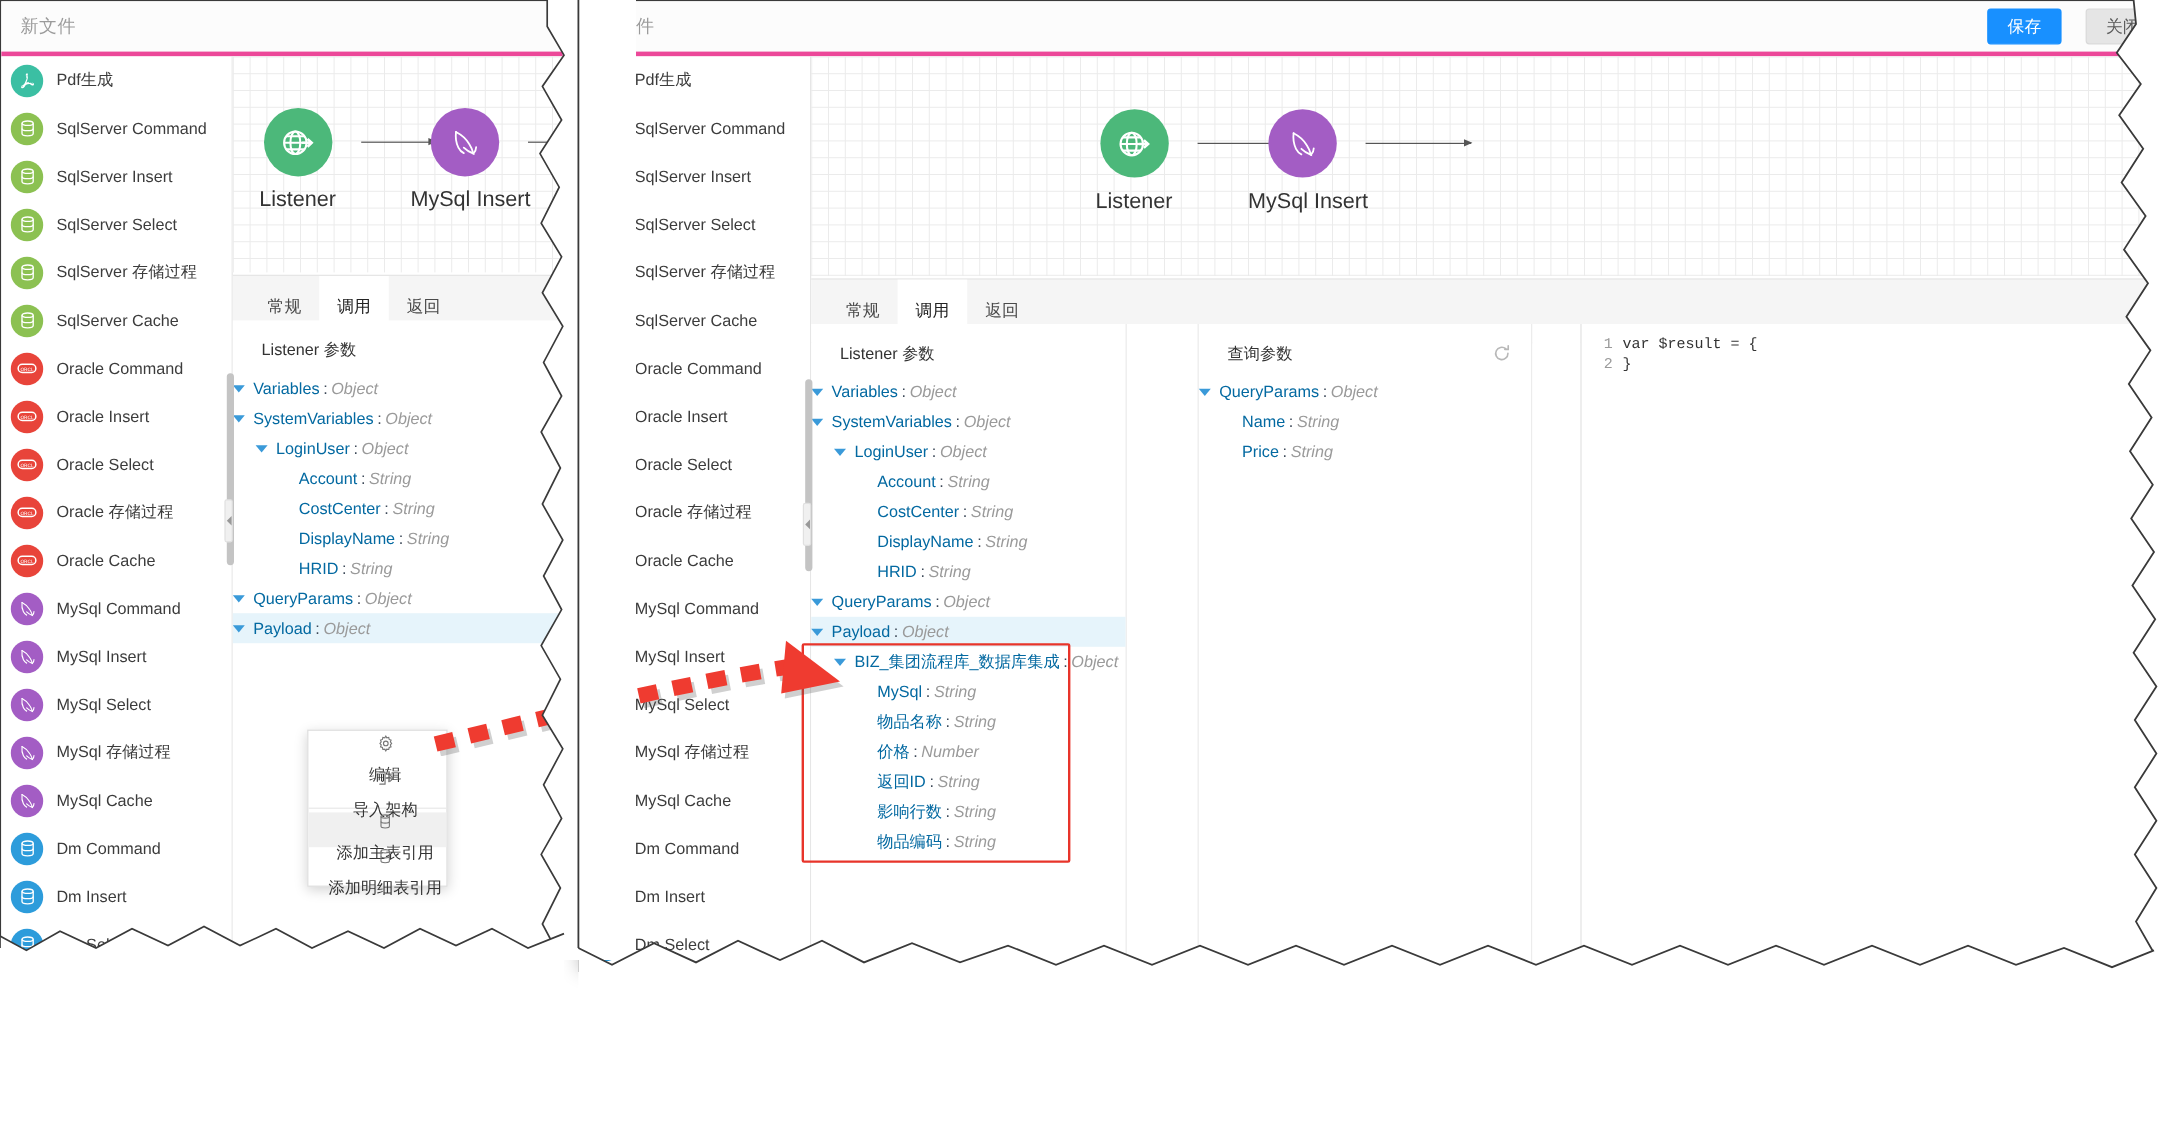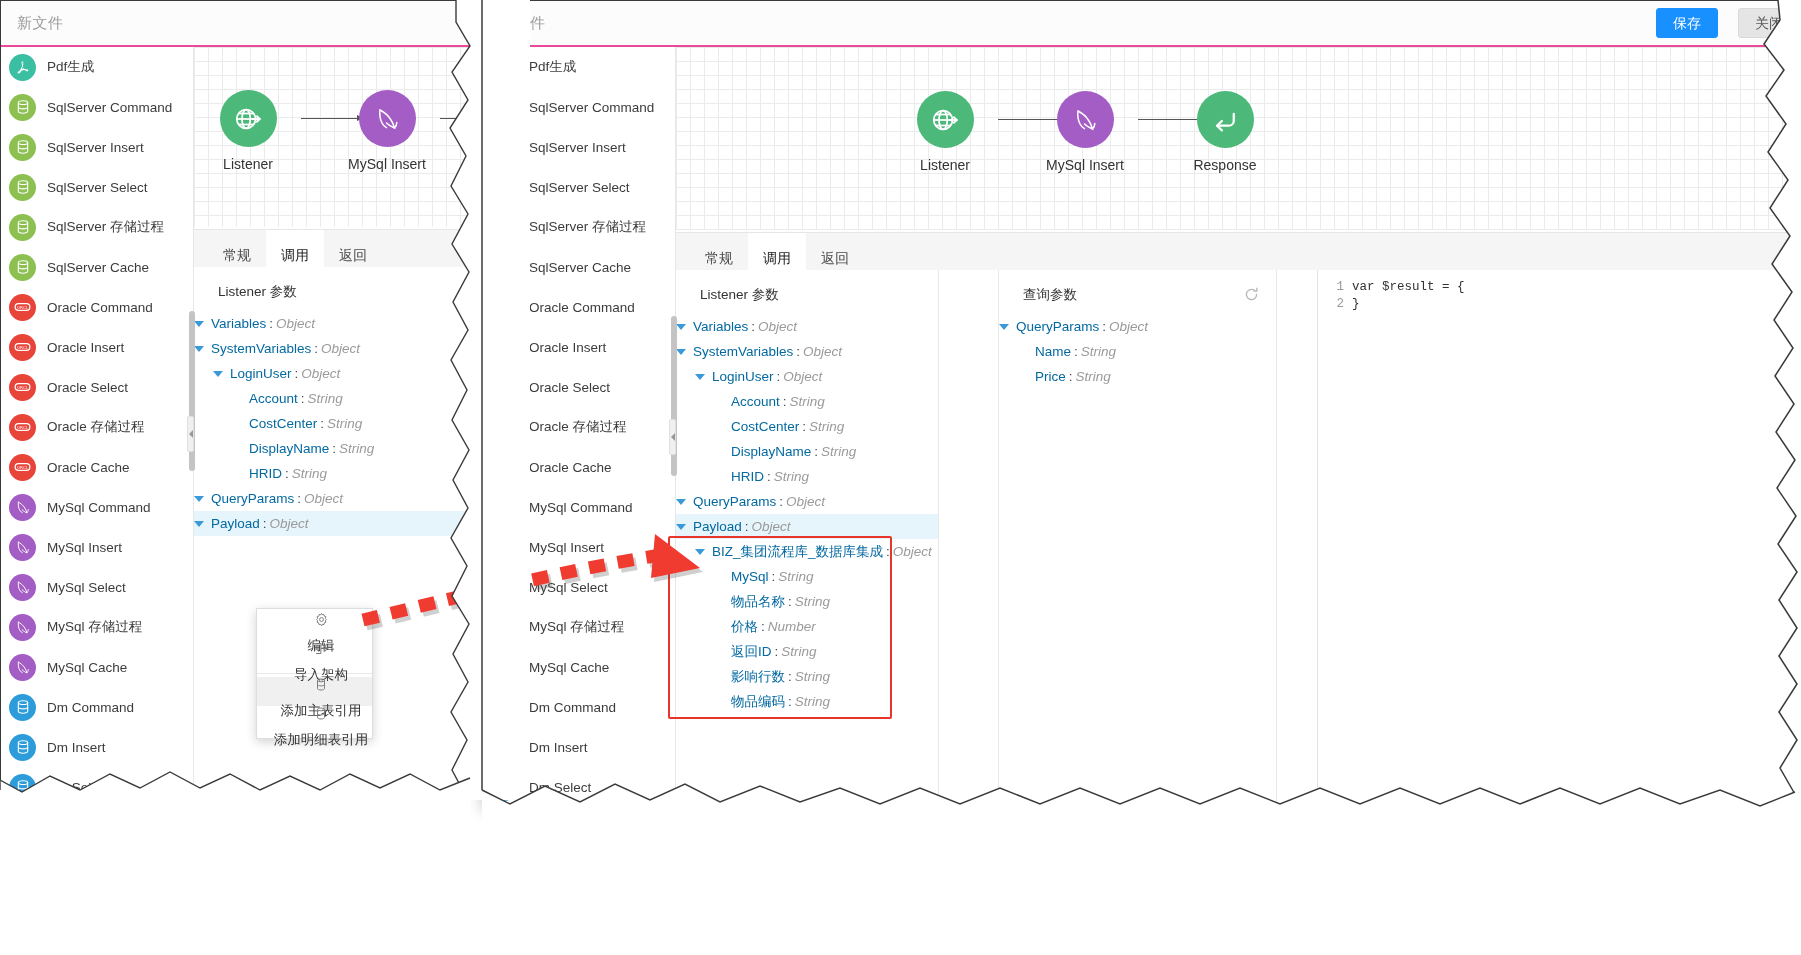--- a/index.html
+++ b/index.html
@@ -8,21 +8,21 @@
     width: 1801px; height: 955px;
     background: #ffffff;
     font-family: "Liberation Sans", "DejaVu Sans", sans-serif;
     overflow: hidden;
   }
   .stage { position: relative; width: 1801px; height: 955px; background:#fff; }
 
   
   .win { position: absolute; background:#fff; overflow:hidden; }
   .titlebar {
-    height: 46px; background:#fcfcfc; border-bottom:2px solid #ec4899;
+    height: 46px; background:#fcfcfc; border-bottom:4px solid #ec4899;
     display:flex; align-items:center; padding-left:16px;
     font-size:15px; color:#9b9b9b;
   }
   .titlebar .ttl { letter-spacing:.5px; }
   .titlebar-actions { margin-left:auto; display:flex; gap:20px; }
   .btn-primary {
     background:#1890ff; color:#fff; border:1px solid #1890ff; border-radius:3px;
     font-size:14px; padding:6px 16px; cursor:pointer; line-height:1.2;
   }
   .btn-default {
@@ -58,21 +58,21 @@
     background-image:
       linear-gradient(to right, #ebebeb 1px, transparent 1px),
       linear-gradient(to bottom, #ebebeb 1px, transparent 1px);
     background-size: 14px 14px;
   }
   .node { position:absolute; text-align:center; }
   .node .circle {
     width:57px; height:57px; border-radius:50%; margin:0 auto;
     display:flex; align-items:center; justify-content:center;
   }
-  .node .nlabel { margin-top:9px; font-size:14px; color:#333; white-space:nowrap; }
+  .node .nlabel { margin-top:9px; font-size:18px; color:#333; white-space:nowrap; }
   .edge { position:absolute; height:1px; background:#555; }
   .edge::after {
     content:''; position:absolute; right:-1px; top:-3.5px;
     border-left:7px solid #555;
     border-top:3.5px solid transparent;
     border-bottom:3.5px solid transparent;
   }
 
   
   .tabs {
@@ -702,29 +702,20 @@
             <path d="M9 7 C13 9 17 12 20 17 C22 20 23 23 23.5 25 C21 24 18 22.5 15.5 20"></path>
             <path d="M9 7 C8.5 11 9 16 11 20 C12.2 22.4 13.8 23.8 15.5 24.6"></path>
             <path d="M23.5 25 C25 23.5 25.8 21.5 25.8 19.6"></path>
           </svg>
         </div>
         <div class="nlabel">MySql Insert</div>
       </div>
 
       <div class="edge" style="left:462px;top:72px;width:88px;"></div>
 
-      <div class="node" style="left:504px;top:44px;width:90px;">
-        <div class="circle" style="background:#4cb87a;">
-          <svg width="30" height="30" viewBox="0 0 24 24" fill="none" stroke="#fff" stroke-width="1.8" stroke-linecap="round" stroke-linejoin="round">
-            <path d="M19 7 v5.5 a4 4 0 0 1 -4 4 H6"></path>
-            <path d="M9.5 12.8 L5.6 16.6 L9.5 20.3"></path>
-          </svg>
-        </div>
-        <div class="nlabel">Response</div>
-      </div>
     </div>
 
     <div class="tabs" style="top:231px;left:193px;right:0;" id="tabsRight">
         <div class="tab">常规</div>
         <div class="tab active">调用</div>
         <div class="tab">返回</div>
       </div>
 
     <div style="position:absolute;left:193px;top:269px;right:0;bottom:0;display:flex;">
 

